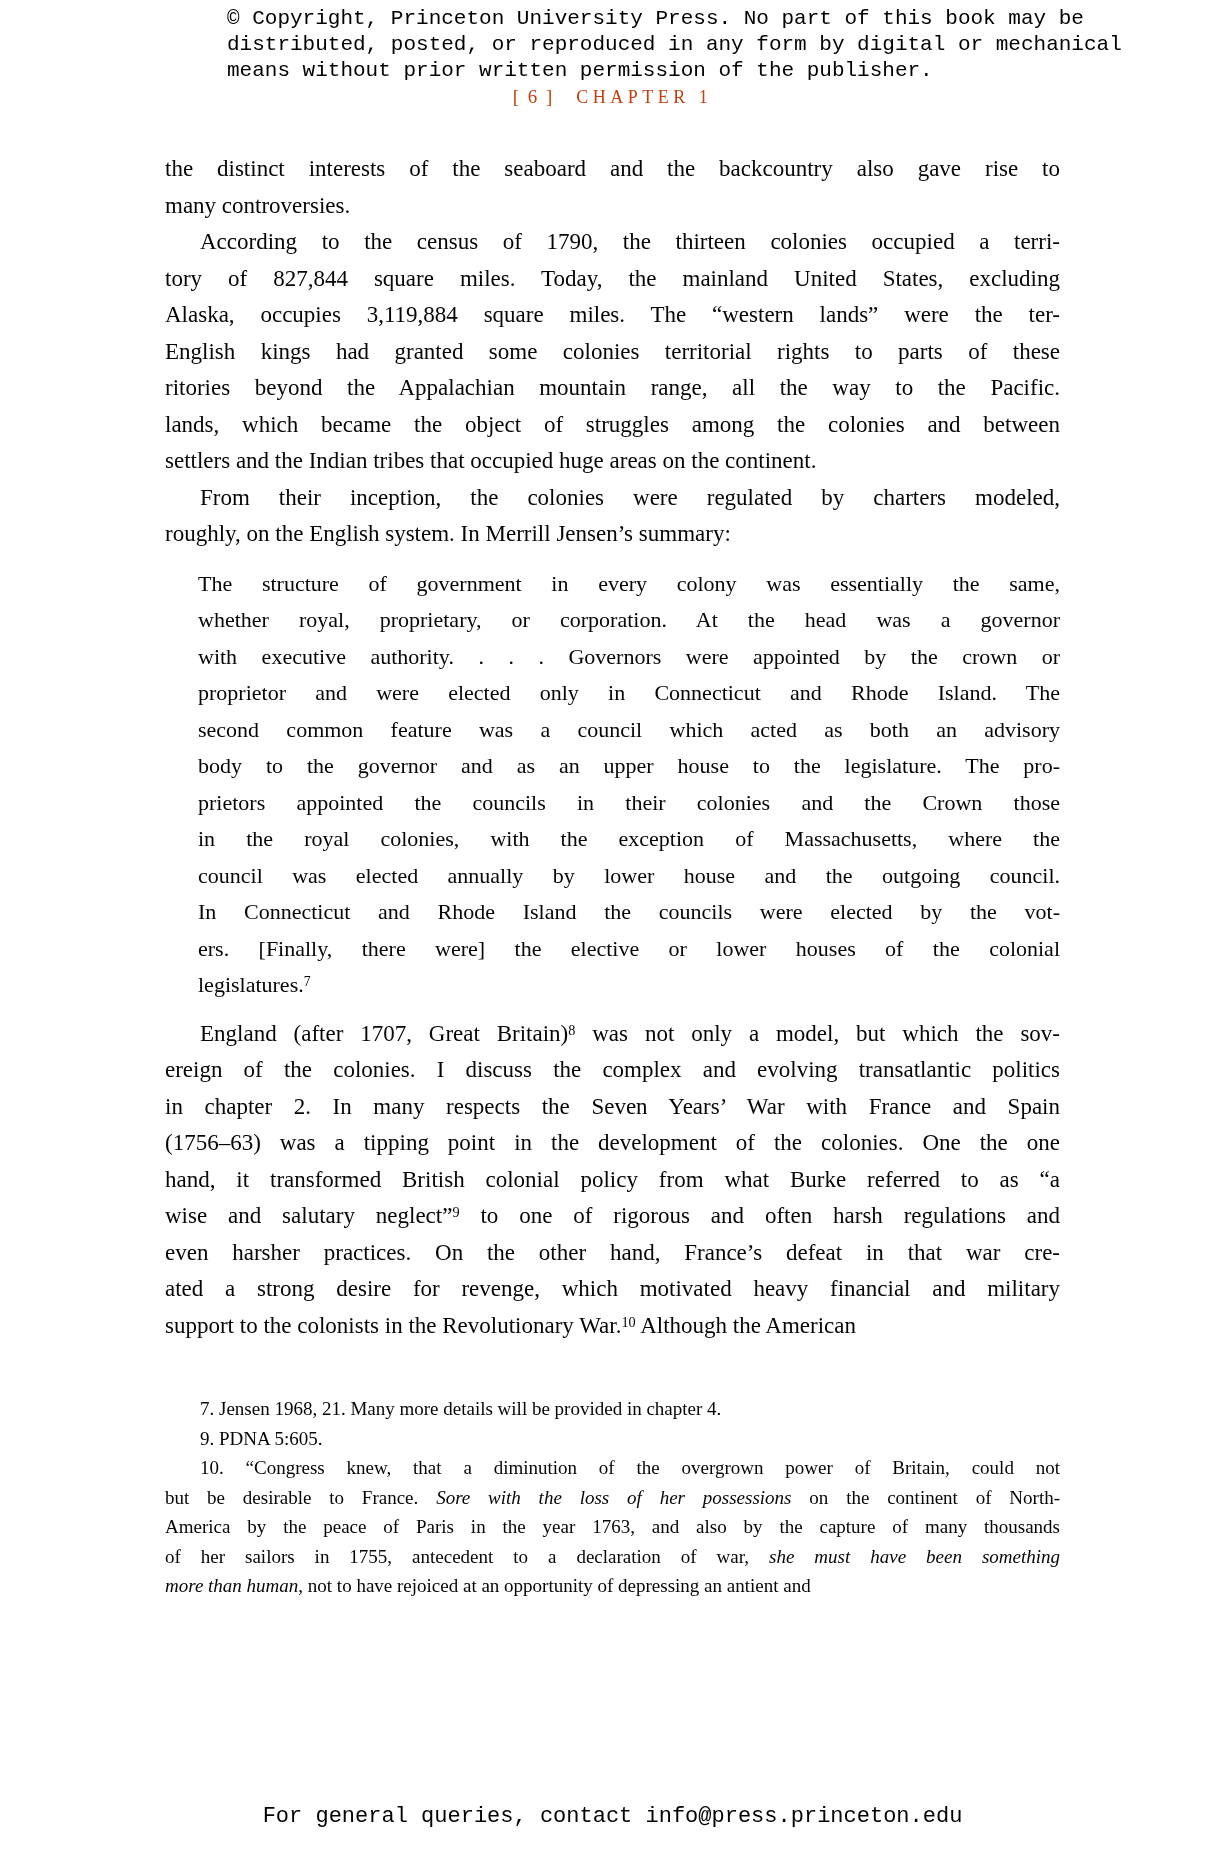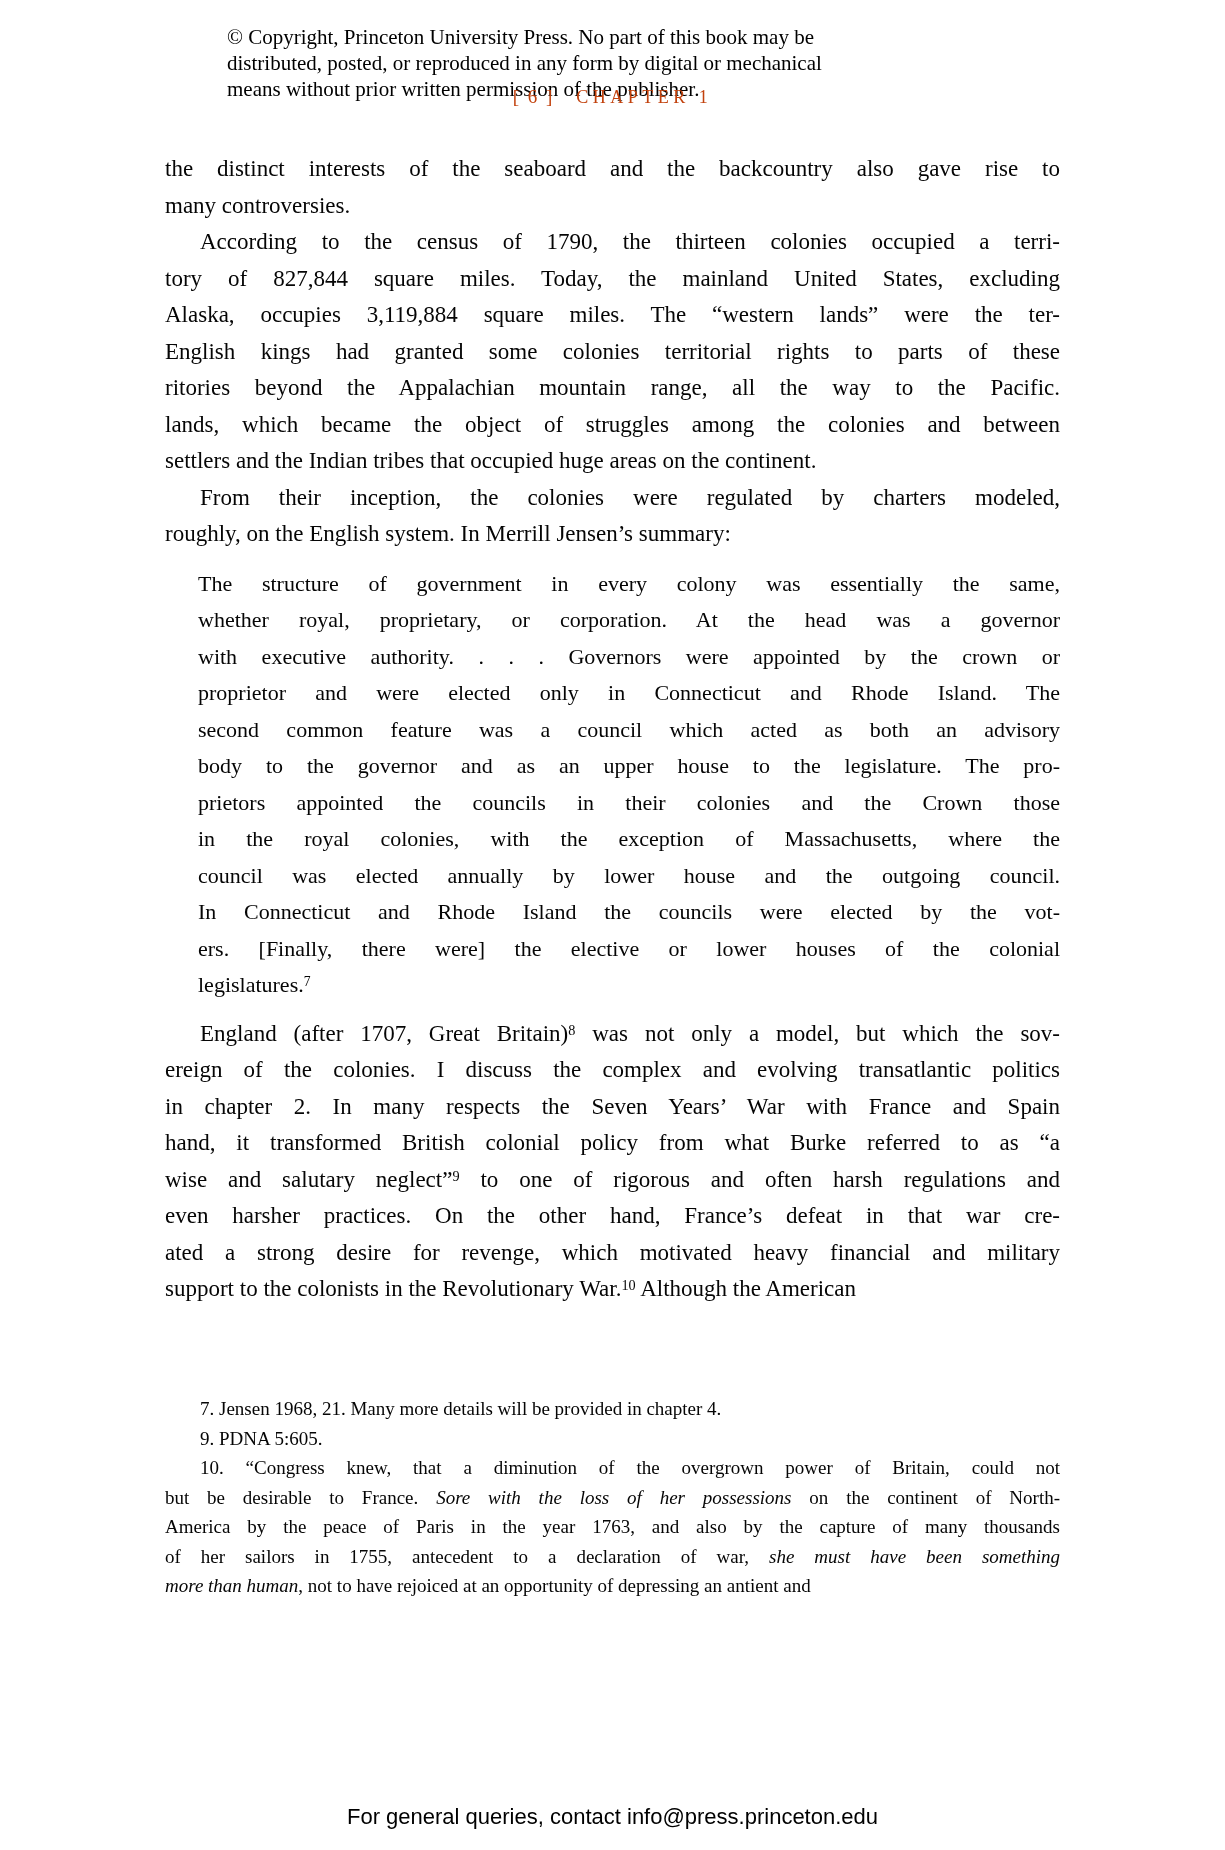--- a/index.html
+++ b/index.html
@@ -10,22 +10,22 @@
     font-family: "Liberation Serif", serif;
     color: #050505;
   }
   .page {
     position: relative;
     width: 1225px; height: 1850px;
     background: #ffffff;
     overflow: hidden;
   }
   .copyright-notice {
-    position: absolute; top: 24px; left: 227px;
-    font-family: Liberation Serif, serif;
+    position: absolute; top: 6px; left: 227px;
+    font-family: Liberation Mono, monospace;
     font-size: 21px; line-height: 26px;
     color: #000000;
   }
   .copyright-notice .line { text-align: left; }
 
   .running-head {
     position: absolute; top: 86px; left: 165px; width: 895px;
     text-align: center; font-size: 19px; color: #c2410c;
     white-space: nowrap;
   }
@@ -52,21 +52,21 @@
   .footnote .line { text-align: justify; text-align-last: justify; }
   .footnote .line:last-child { text-align-last: left; }
   .footnote .line:first-child { text-indent: 35px; }
 
   .it { font-style: italic; margin-top: 8px; }
   .sup { font-size: 62%; vertical-align: 0.45em; line-height: 0; }
 
   .page-footer {
     position: absolute; top: 1804px; left: 0; width: 1225px;
     text-align: center;
-    font-family: Liberation Sans, sans-serif;
+    font-family: Liberation Mono, monospace;
     font-size: 22px; color: #000000;
   }
 </style>
 </head>
 <body>
 
 <div class="page">
 
   <div class="copyright-notice">
       <div class="line"><span>© Copyright, Princeton University Press. No part of this book may be</span></div>
@@ -107,20 +107,21 @@
         <div class="line"><span>in the royal colonies, with the exception of Massachusetts, where the</span></div>
         <div class="line"><span>council was elected annually by lower house and the outgoing council.</span></div>
         <div class="line"><span>In Connecticut and Rhode Island the councils were elected by the vot-</span></div>
         <div class="line"><span>ers. [Finally, there were] the elective or lower houses of the colonial</span></div>
         <div class="line"><span>legislatures.</span><span class="sup">7</span></div>
       </div>
     <div class="para indent">
         <div class="line"><span>England (after 1707, Great Britain)</span><span class="sup">8</span><span> was not only a model, but which the sov-</span></div>
         <div class="line"><span>ereign of the colonies. I discuss the complex and evolving transatlantic politics</span></div>
         <div class="line"><span>in chapter 2. In many respects the Seven Years’ War with France and Spain</span></div>
+        <div class="line"><span>(1756–63) was a tipping point in the development of the colonies. One the one</span></div>
         <div class="line"><span>hand, it transformed British colonial policy from what Burke referred to as “a</span></div>
         <div class="line"><span>wise and salutary neglect”</span><span class="sup">9</span><span> to one of rigorous and often harsh regulations and</span></div>
         <div class="line"><span>even harsher practices. On the other hand, France’s defeat in that war cre-</span></div>
         <div class="line"><span>ated a strong desire for revenge, which motivated heavy financial and military</span></div>
         <div class="line"><span>support to the colonists in the Revolutionary War.</span><span class="sup">10</span><span> Although the American</span></div>
       </div>
   </div>
 
   <div class="footnotes-block">
     <div class="footnote">

